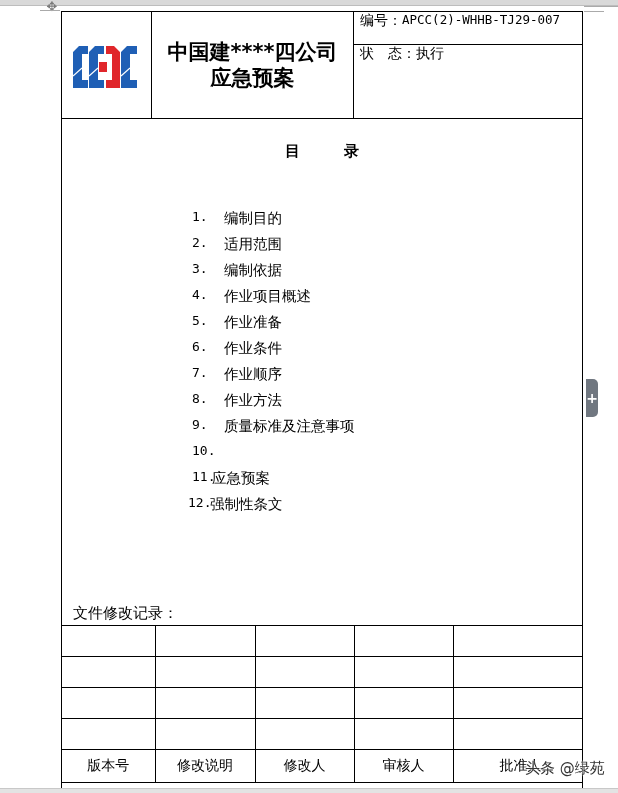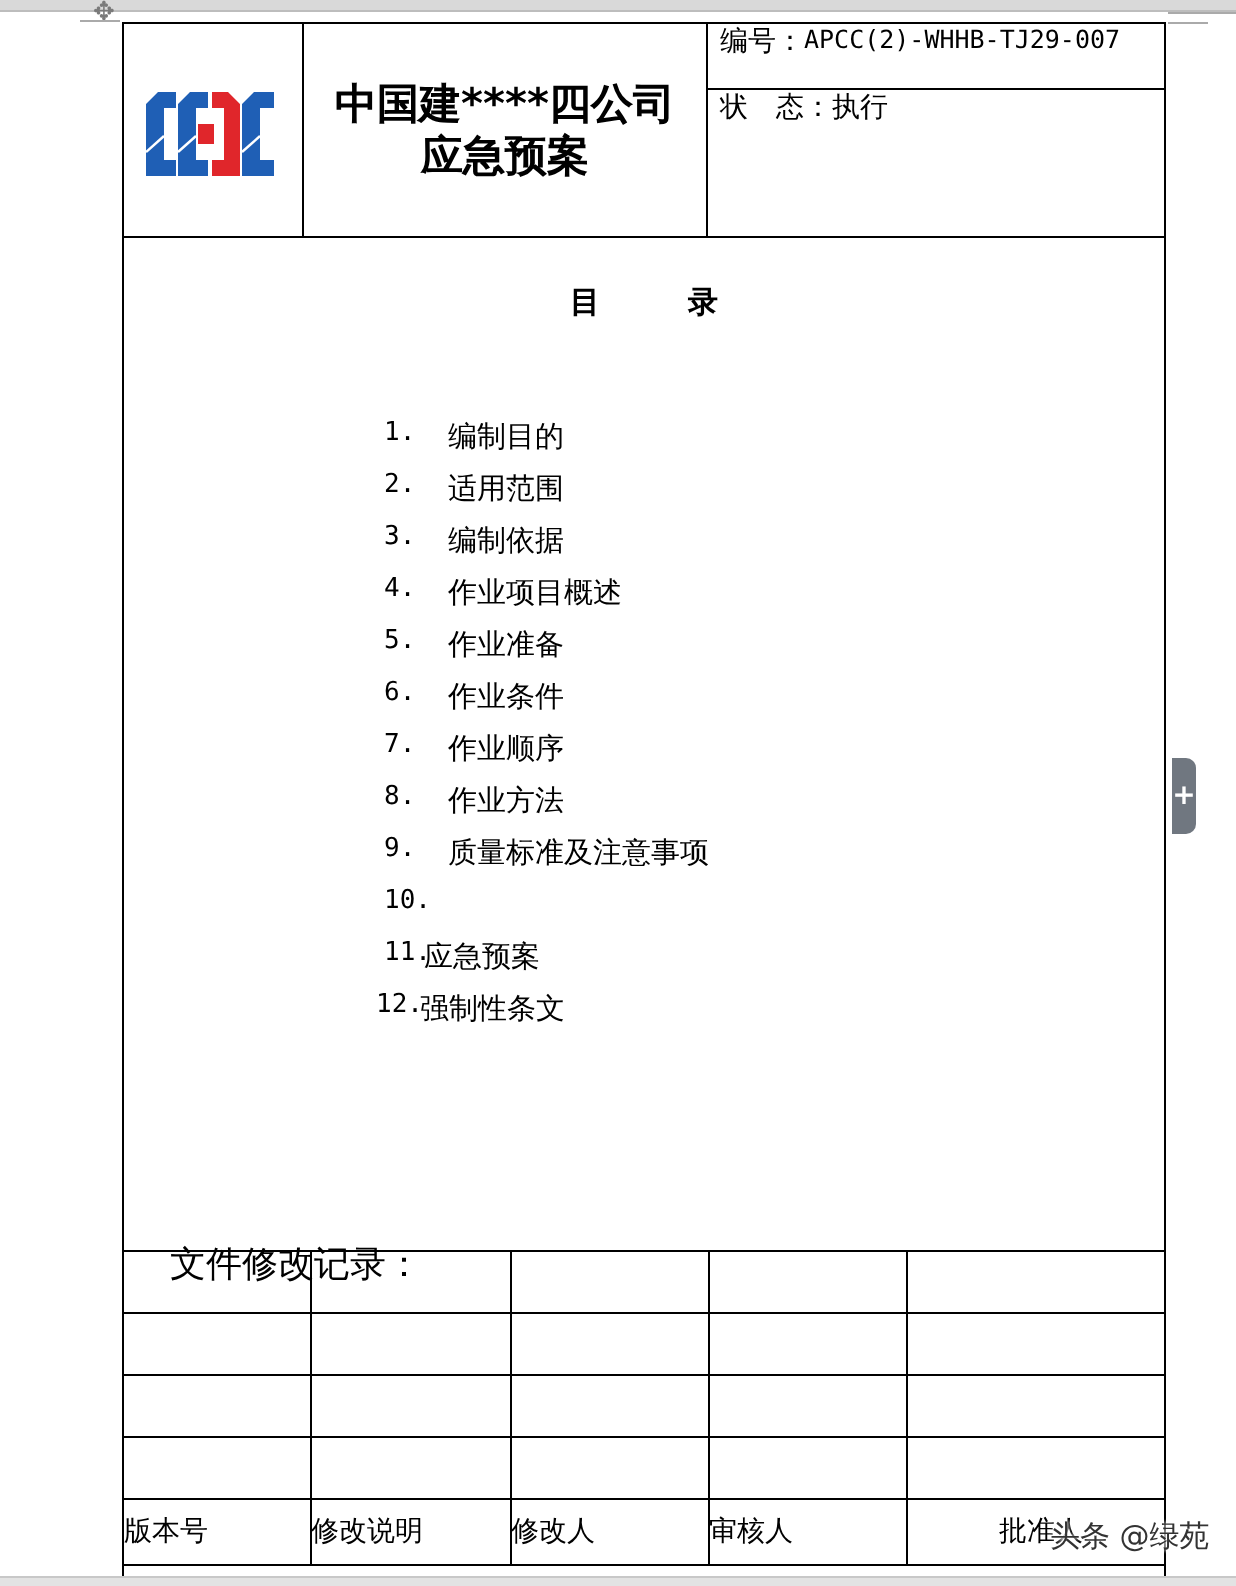--- a/index.html
+++ b/index.html
@@ -34,24 +34,24 @@
     .toc-title .gap { width:44px; }
 
     .toc { position:absolute; left:126px; top:197px; }
     .toc .item { position:absolute; left:0; height:26px; font-size:14.5px; white-space:nowrap; width:320px; }
     .toc .num { position:absolute; left:4px; font-family:"DejaVu Sans Mono","Liberation Mono",monospace; font-size:13px; }
     .toc .txt { position:absolute; left:36px; }
     .toc .item.wide .txt { left:24px; }
     .toc .item.tight .num { left:0; }
     .toc .item.tight .txt { left:22px; }
 
-    .rev-label { position:absolute; left:23px; top:592px; font-size:18px;margin-top:16px; }
+    .rev-label { position:absolute; left:11px; top:592px; font-size:15px; }
 
     .rev-table { position:absolute; left:0; top:613px; width:520px; border-collapse:collapse; table-layout:fixed; }
-    .rev-table td { border:1px solid #000; height:31px; padding:0; text-align:left; font-size:14px; box-sizing:border-box; }
+    .rev-table td { border:1px solid #000; height:31px; padding:0; text-align:center; font-size:14px; box-sizing:border-box; }
     .rev-table tr td:first-child { border-left:none; }
     .rev-table tr td:last-child { border-right:none; }
     .rev-table tr.head td { height:33px; }
 
     .watermark { position:absolute; left:525px; top:759px; font-size:15px; color:#333; text-shadow:0 0 2px #fff, 0 0 2px #fff; white-space:nowrap; }
 
     .side-tab { position:absolute; left:586px; top:379px; width:12px; height:38px; background:#707780; border-radius:0 5px 5px 0; color:#fff; font-weight:bold; font-size:14px; line-height:38px; text-align:center; }
   </style>
 </head>
 <body>

